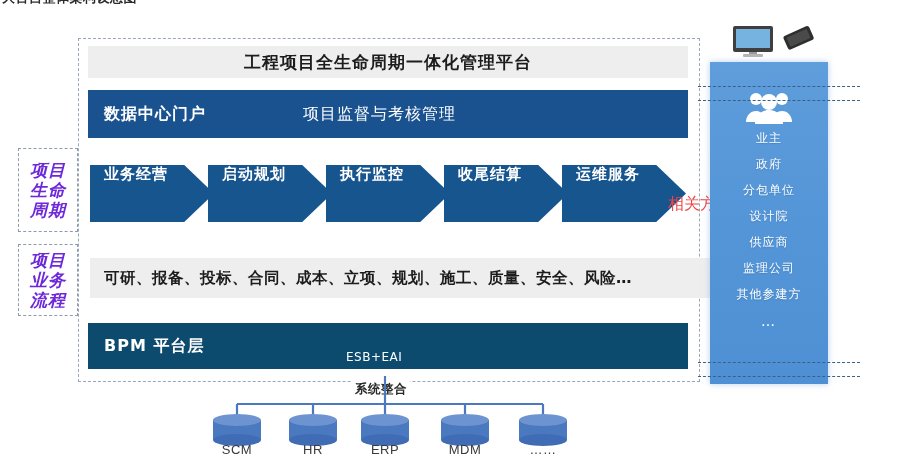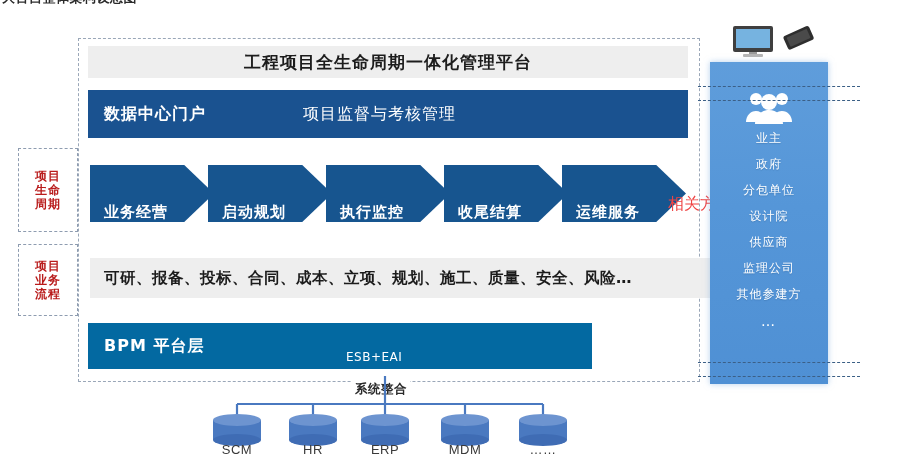--- a/index.html
+++ b/index.html
@@ -22,22 +22,22 @@
     border:1px dashed #9aa7b8;background:transparent;
   }
 
   
   .side-box{
     position:absolute;left:18px;width:58px;
     border:1px dashed #8e9cb0;background:#fff;
     display:flex;align-items:center;justify-content:center;
   }
   .side-box .txt{
-    font-size:12px;font-weight:700;color:#b91c1c;line-height:1.18;
-    text-align:center;letter-spacing:1px;
+    font-size:17px;font-weight:700;color:#6d28d9;line-height:1.18;
+    text-align:center;letter-spacing:1px;font-style:italic;
   }
   #side-life{top:148px;height:82px;}
   #side-flow{top:244px;height:70px;}
 
   
   .main-title{
     position:absolute;left:88px;top:46px;width:600px;height:32px;
     background:#eeeeee;display:flex;align-items:center;justify-content:center;
   }
   .main-title span{
@@ -55,21 +55,21 @@
   .portal-bar .p2{
     position:absolute;left:215px;font-size:16px;font-weight:400;color:#fff;letter-spacing:1px;
   }
 
   
   .chev-row{position:absolute;left:90px;top:165px;width:600px;height:57px;}
   .chev{
     position:absolute;top:0;width:124px;height:57px;
     background:#17558f;
     clip-path:polygon(0 0, 76% 0, 100% 50%, 76% 100%, 0 100%);
-    display:flex;align-items:flex-end;
+    display:flex;align-items:flex-start;
   }
   .chev span{
     font-size:15px;font-weight:700;color:#ffffff;letter-spacing:1px;
     margin-left:14px;white-space:nowrap;
   }
   .rel-party{
     position:absolute;left:668px;top:194px;
     font-size:16px;color:#ef4444;font-weight:500;white-space:nowrap;
   }
 
@@ -78,22 +78,22 @@
     position:absolute;left:90px;top:258px;width:696px;height:40px;
     background:#eeeeee;display:flex;align-items:center;
   }
   .proc-band span{
     font-size:15.5px;font-weight:700;color:#1c1c1c;margin-left:14px;
     letter-spacing:.5px;white-space:nowrap;
   }
 
   
   .bpm-bar{
-    position:absolute;left:88px;top:323px;width:504px;height:46px;
-    background:#0369a1;
+    position:absolute;left:88px;top:323px;width:600px;height:46px;
+    background:#0c4a6e;
   }
   .bpm-bar .b1{
     position:absolute;left:16px;top:13px;font-size:16px;font-weight:700;color:#fff;letter-spacing:1px;
   }
   .bpm-bar .b2{
     position:absolute;left:258px;top:27px;font-size:12px;font-weight:400;color:#fff;letter-spacing:.5px;
   }
 
   
   .stake-panel{

